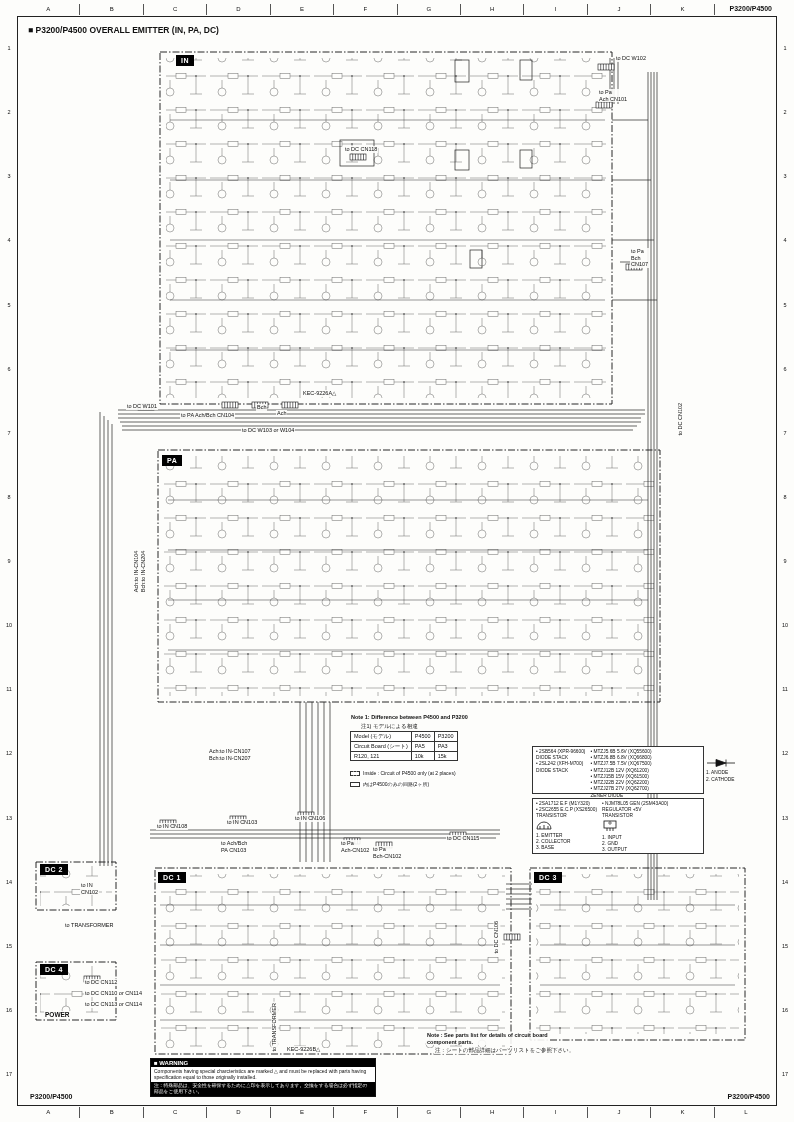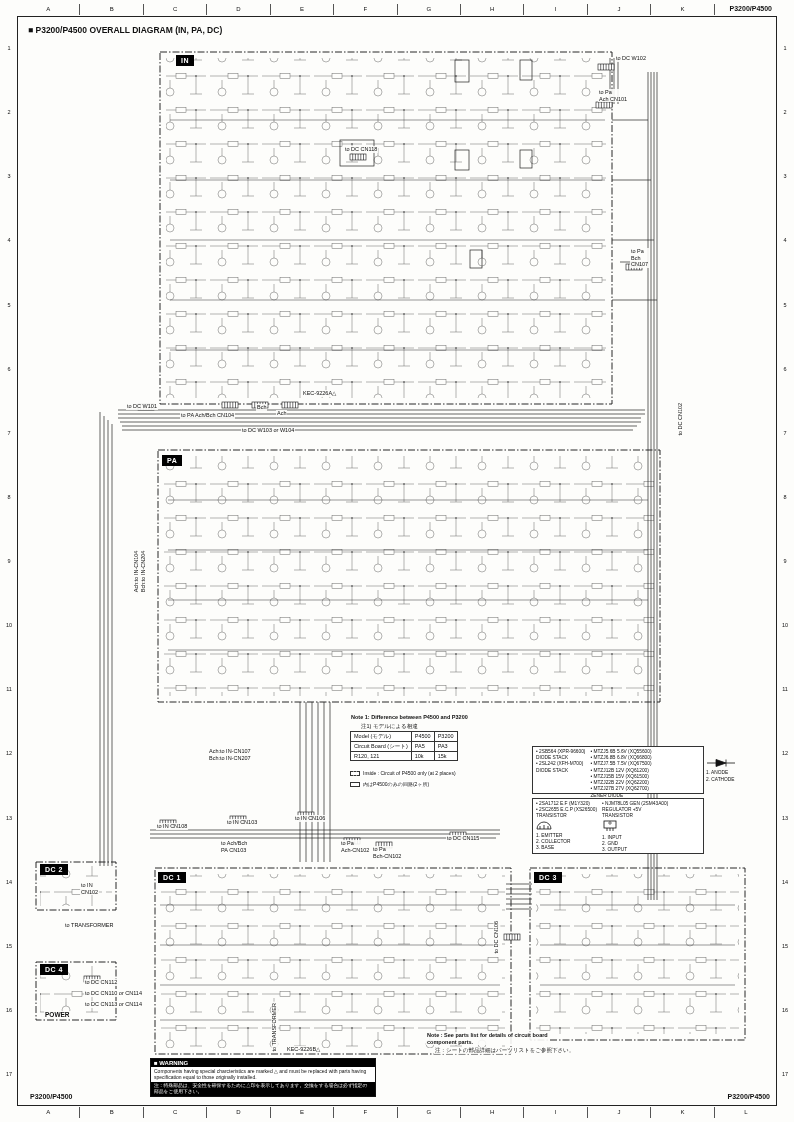--- a/index.html
+++ b/index.html
@@ -112,21 +112,21 @@
       <span>14</span>
       <span>15</span>
       <span>16</span>
       <span>17</span>
     </div>
 
   <div class="doccode" style="top:5px;right:20px">P3200/P4500</div>
   <div class="doccode" style="top:1093px;left:28px">P3200/P4500</div>
   <div class="doccode" style="top:1093px;right:22px">P3200/P4500</div>
 
-  <div class="title">■ P3200/P4500 OVERALL DIAGRAM (IN, PA, DC)</div>
+  <div class="title">■ P3200/P4500 OVERALL EMITTER (IN, PA, DC)</div>
 
   <div class="svgwrap">
     <svg width="760" height="1090" viewBox="17 16 760 1090" xmlns="http://www.w3.org/2000/svg">
       <defs>
         <pattern id="cmp" width="52" height="34" patternUnits="userSpaceOnUse">
           <g stroke="#444" stroke-width="0.5" fill="none">
             <path d="M2 8 H20 M30 8 H50"></path>
             <rect x="20" y="5.5" width="10" height="5"></rect>
             <circle cx="14" cy="24" r="4"></circle>
             <path d="M14 20 V12 M40 8 V26 M34 26 H46"></path>

